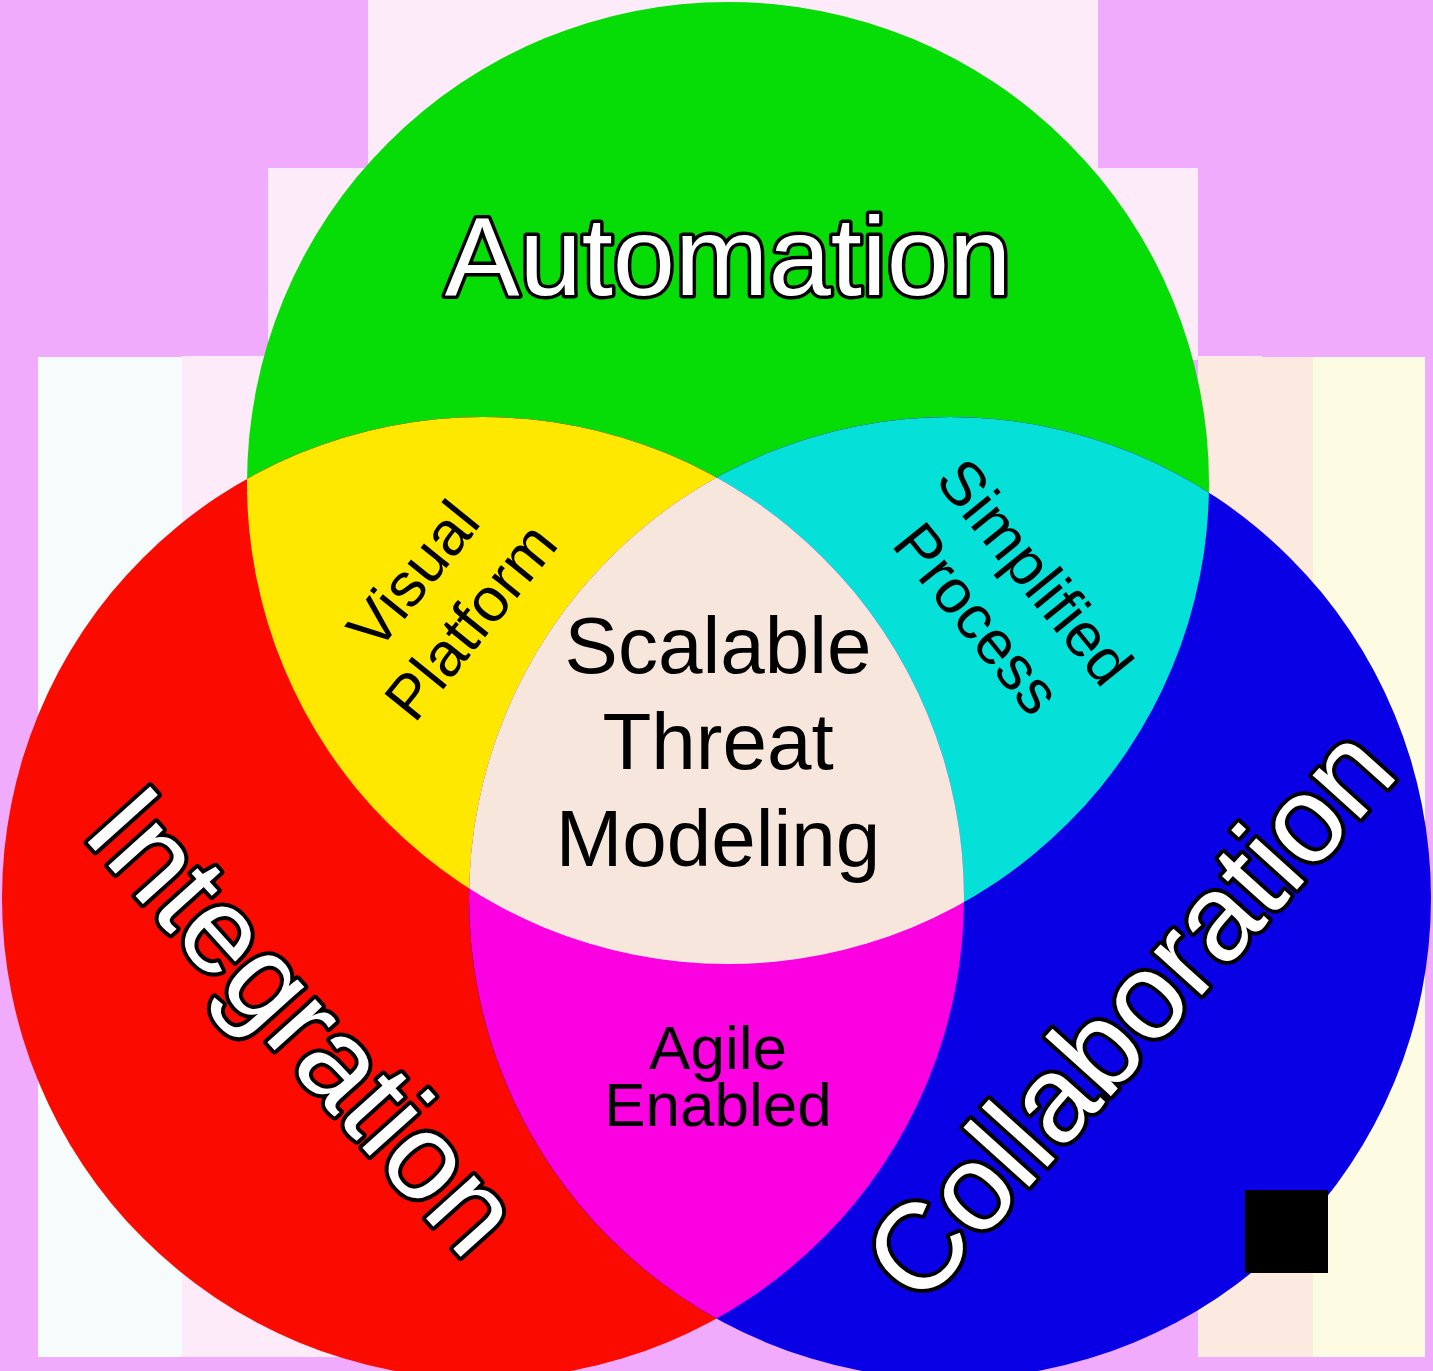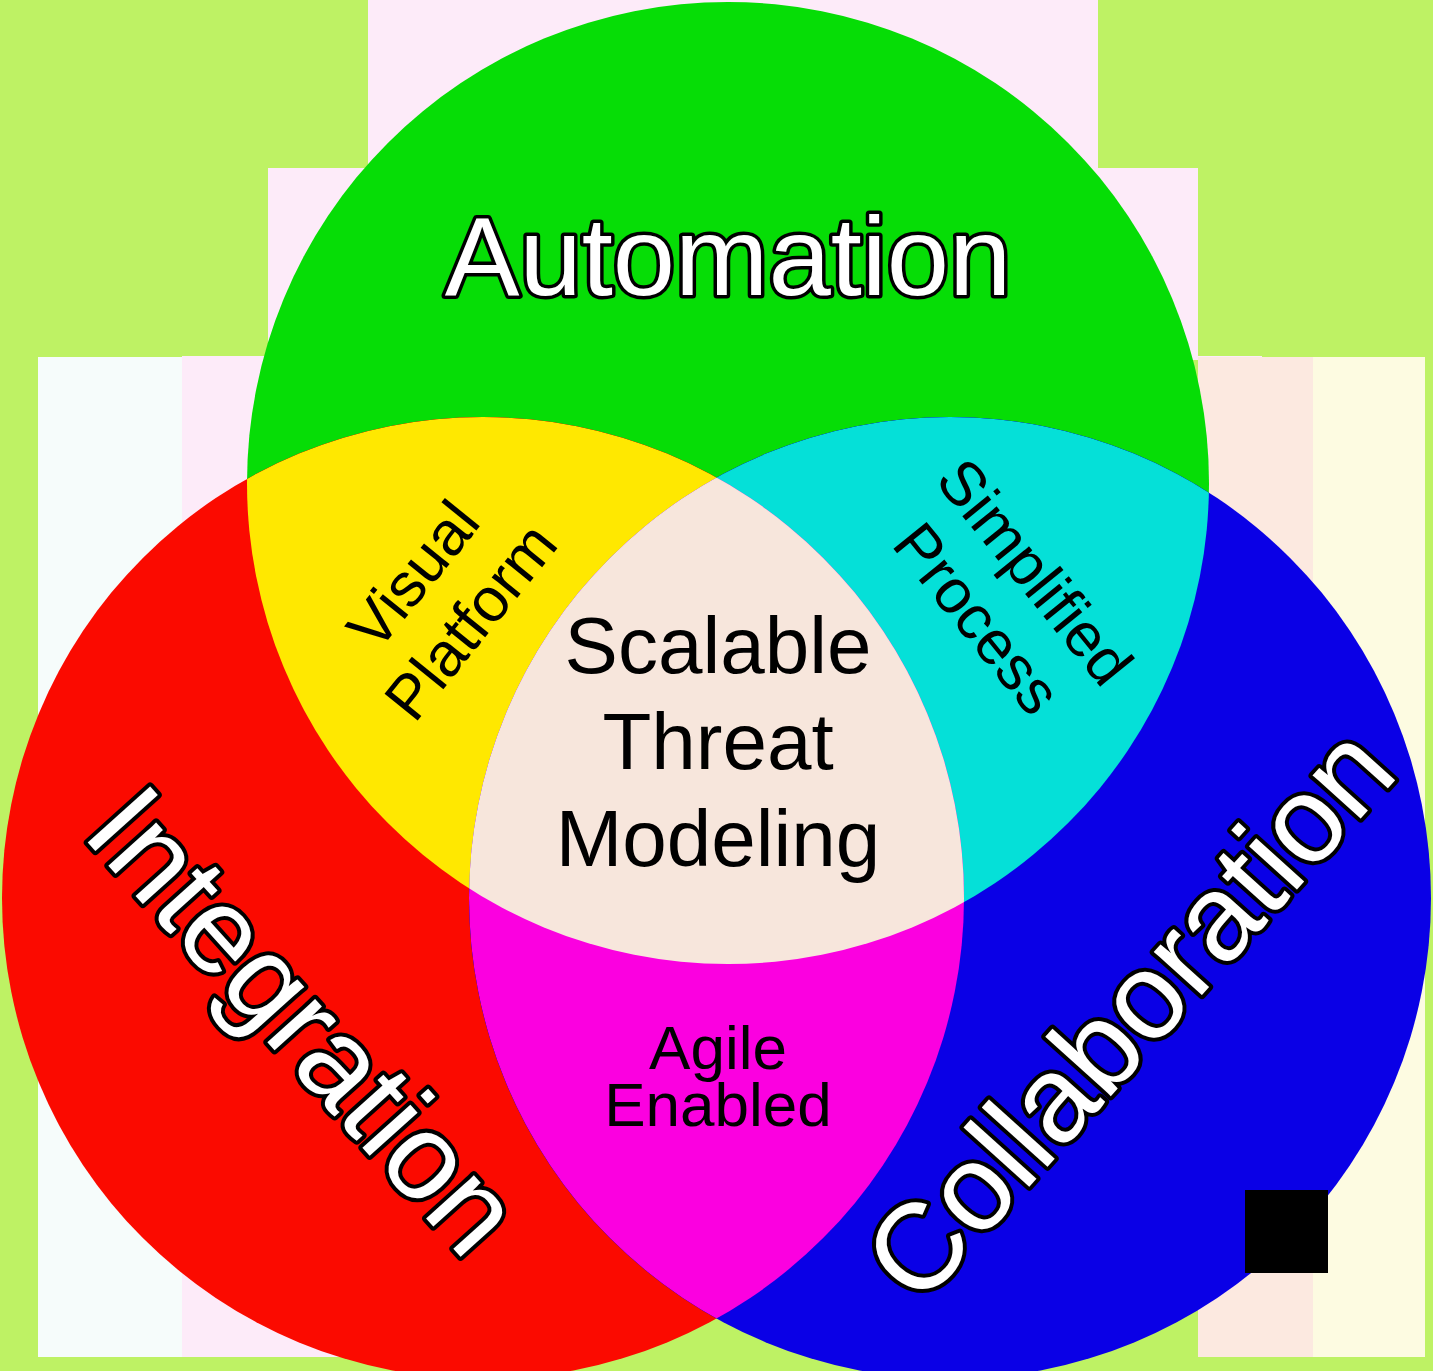--- a/index.html
+++ b/index.html
@@ -5,21 +5,21 @@
   html, body {
     margin: 0;
     padding: 0;
     background: #ffffff;
   }
   #stage {
     position: relative;
     width: 1433px;
     height: 1371px;
     overflow: hidden;
-    background: #bef264;
+    background: #f0abfc;
     font-family: "Liberation Sans", sans-serif;
   }
   #venn-svg {
     position: absolute;
     left: 0;
     top: 0;
     width: 1433px;
     height: 1371px;
     display: block;
   }

